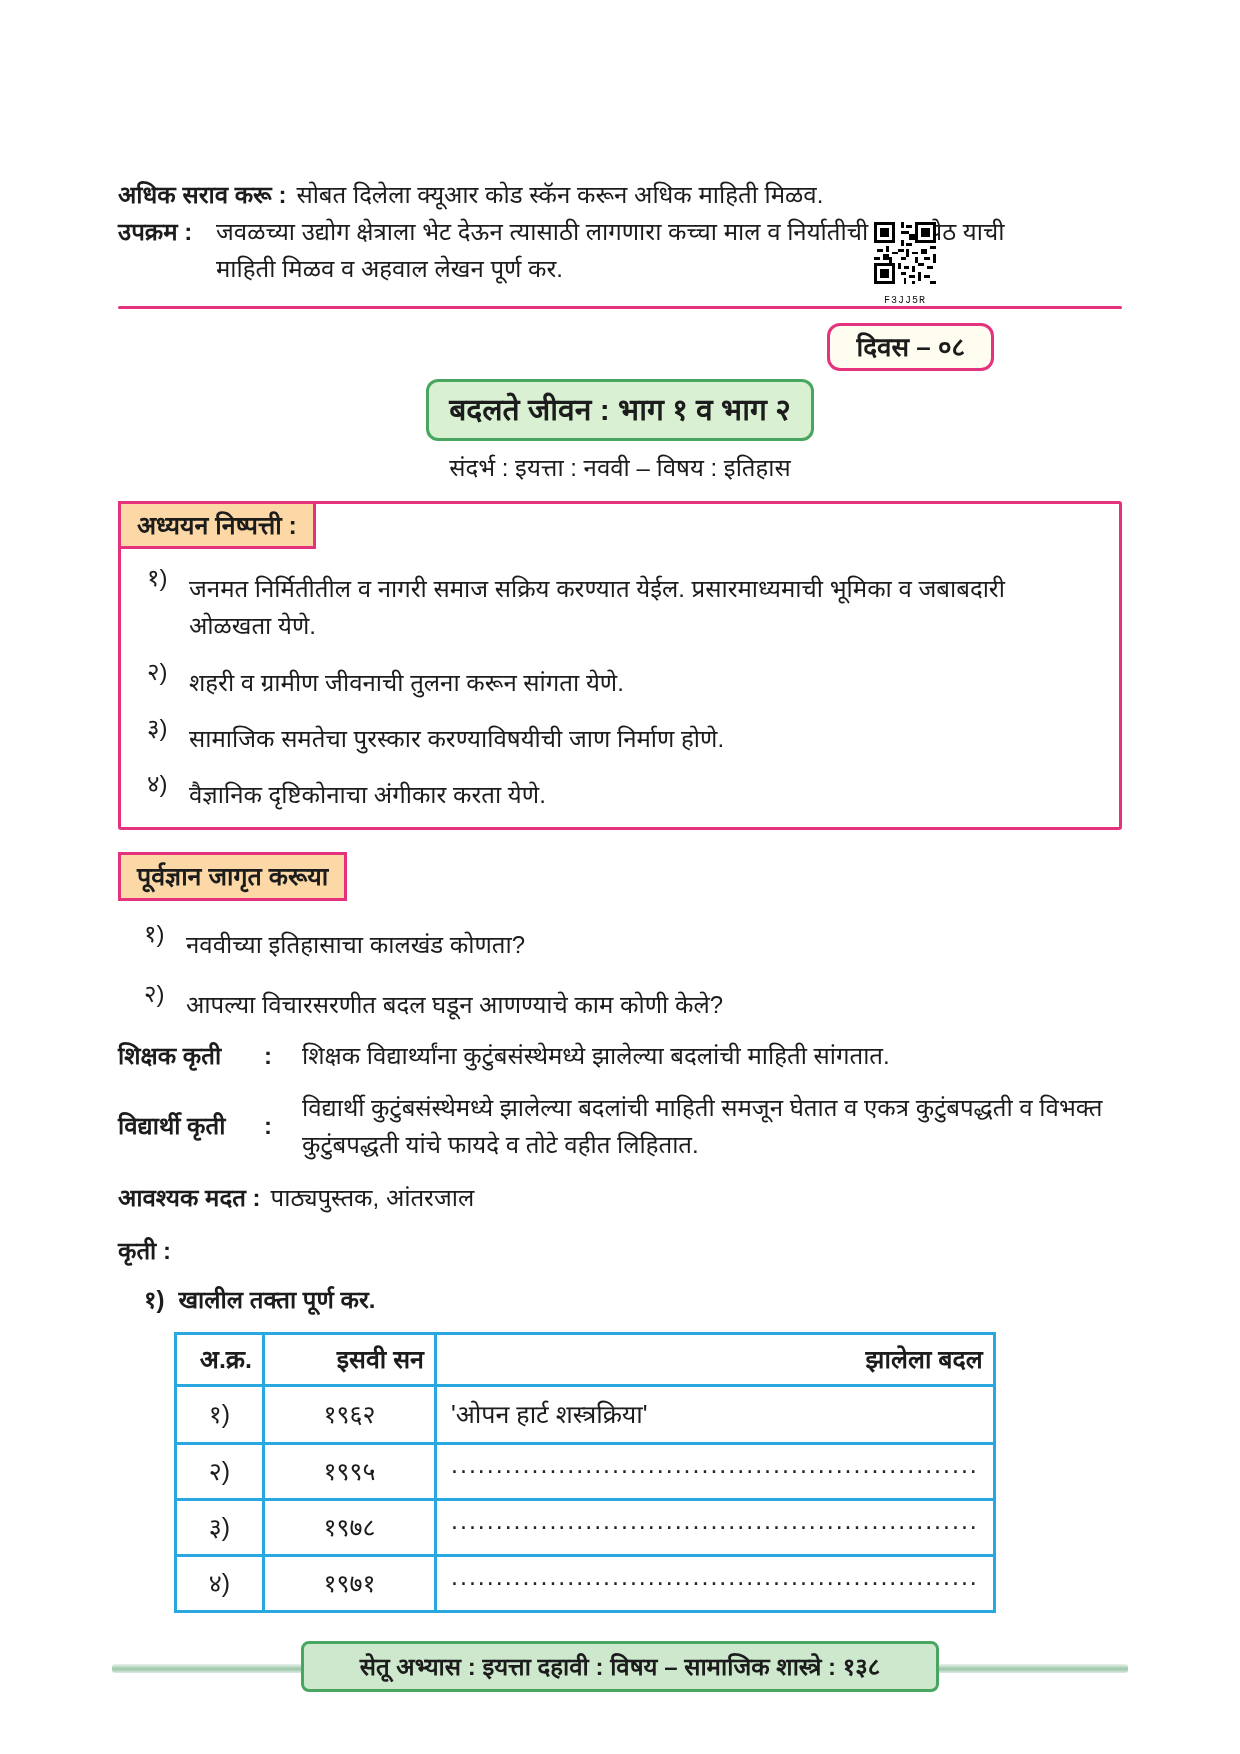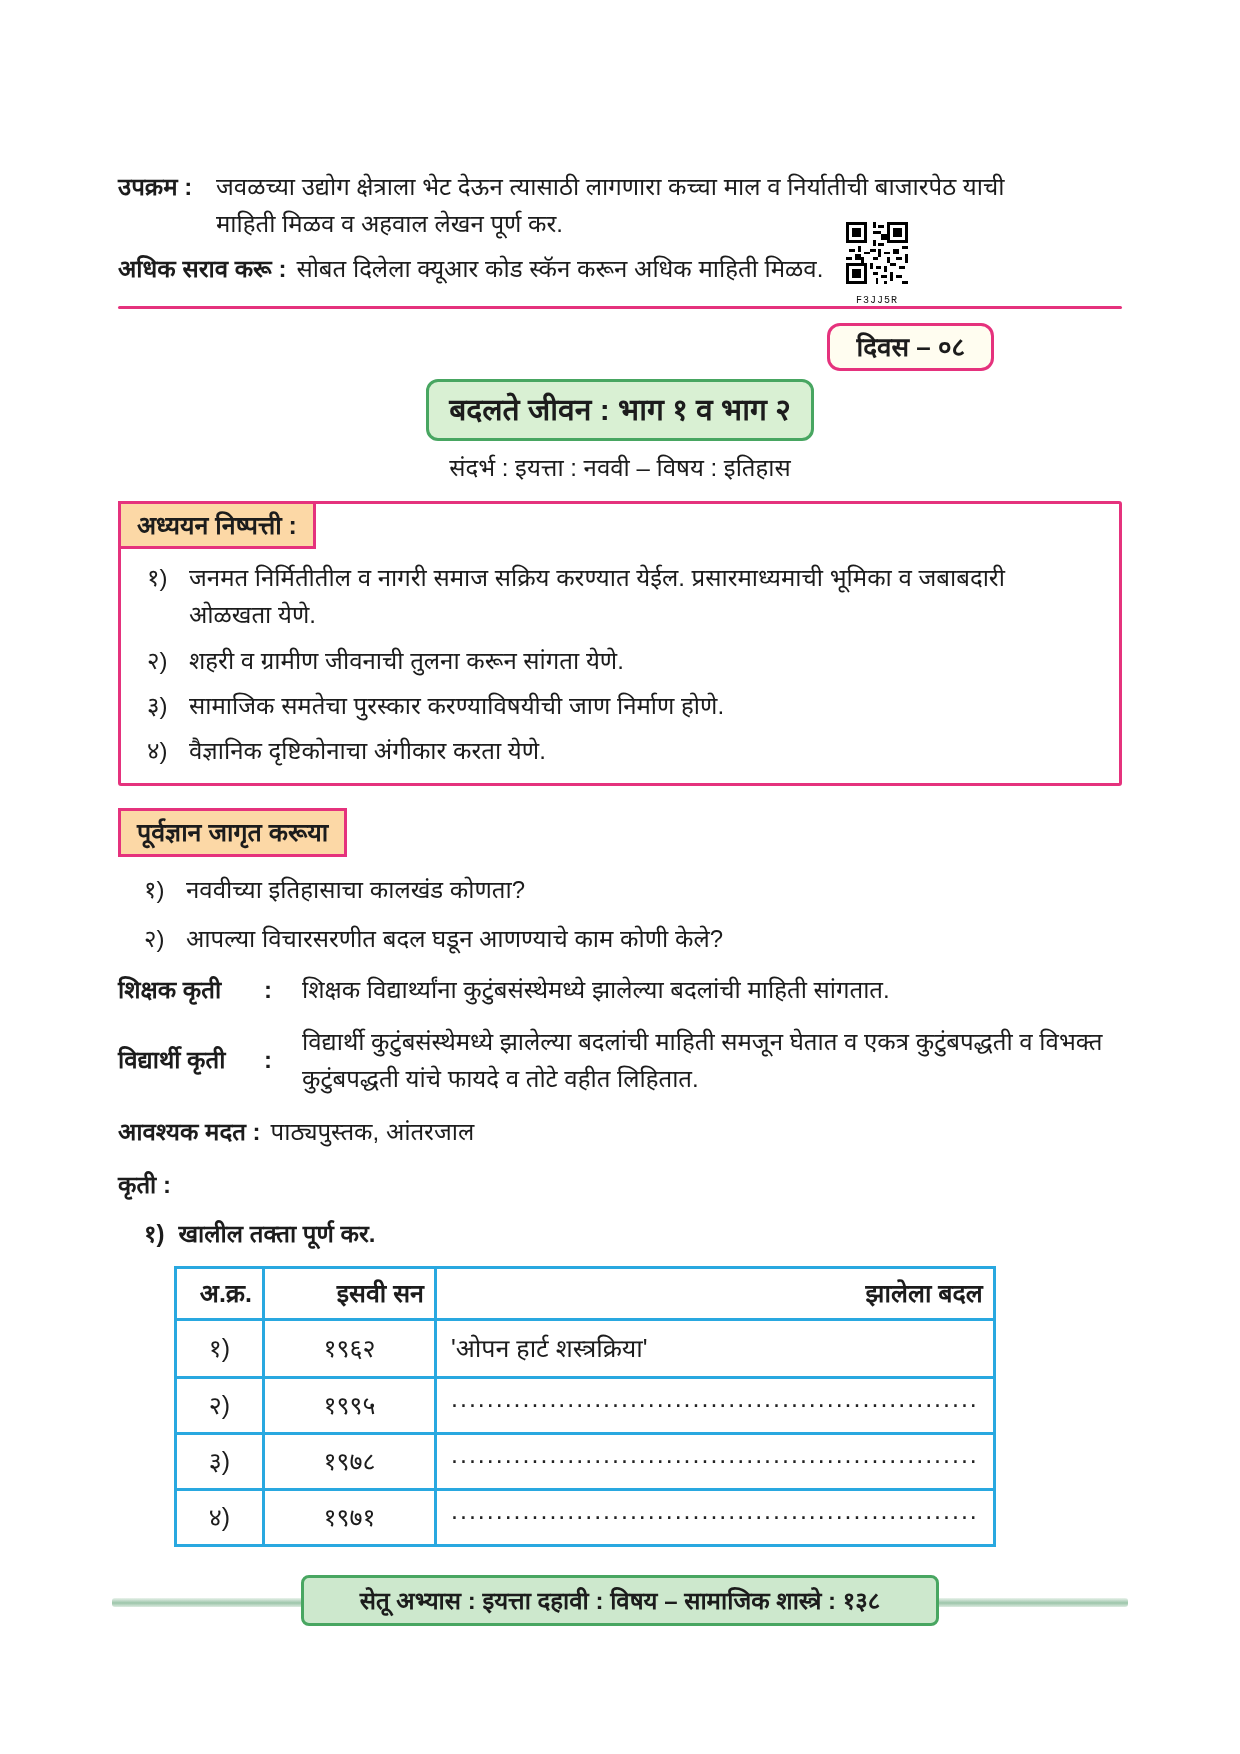--- a/index.html
+++ b/index.html
@@ -12,21 +12,21 @@
   }
   .content { position: relative; padding: 168px 118px 0 118px; }
 
   
   .labeled-row { display: flex; align-items: flex-start; gap: 10px; }
   .lbl-fixed { font-weight: bold; flex: 0 0 88px; }
   .upkram-text { max-width: 790px; }
   .adhik-row { margin-top: 8px; }
   .lbl-inline { font-weight: bold; white-space: nowrap; }
 
-  .qr-wrap { position: absolute; top: 222px; left: 845px; width: 64px; text-align: center; }
+  .qr-wrap { position: absolute; top: 222px; left: 873px; width: 64px; text-align: center; }
   .qr-caption { font-size: 10px; letter-spacing: 1px; color: #111; line-height: 1.1; margin-top: 1px; font-family: "Liberation Mono","DejaVu Sans Mono",monospace; }
 
   .rule-pink { border: none; height: 3px; background: var(--pink, #e5327d); margin-top: 18px; border-radius: 2px; }
 
   .day-row { display: flex; justify-content: flex-end; margin: 14px 128px 0 0; }
   .day-badge {
     border: 3px solid var(--pink, #e5327d); background: #fffdf0;
     padding: 1px 26px; font-weight: bold; font-size: 26px; border-radius: 13px;
   }
 
@@ -41,21 +41,21 @@
     display: inline-block; background: var(--peach, #fcd8a6);
     border: 3px solid var(--pink, #e5327d);
     padding: 2px 16px; font-weight: bold; font-size: 25px;
   }
 
   .outcomes-box { border: 3px solid var(--pink, #e5327d); border-radius: 3px; margin-top: 14px; padding-bottom: 14px; }
   .outcomes-box .section-header { margin: -3px 0 10px -3px; }
   .olist { display: flex; flex-direction: column; gap: 8px; padding: 0 26px; }
   .oitem { display: flex; gap: 14px; align-items: flex-start; }
   .oitem .num { flex: 0 0 28px; }
-  .oitem .txt { flex: 1; }
+  .oitem .txt { flex: 1; margin-top: 11px; }
 
   .standalone-header { margin-top: 22px; }
   .qlist { display: flex; flex-direction: column; gap: 12px; margin-top: 14px; padding-left: 26px; }
 
   .act-row { display: flex; align-items: center; margin-top: 14px; gap: 16px; }
   .act-lbl { font-weight: bold; flex: 0 0 130px; }
   .act-colon { font-weight: bold; flex: 0 0 22px; }
   .act-row .txt { flex: 1; }
 
   .help-row { margin-top: 16px; }
@@ -85,27 +85,27 @@
     border-radius: 8px; padding: 4px 56px; font-weight: bold; text-align: center;
   }
 </style>
 </head>
 <body>
 
 <div class="page">
   <div class="content">
 
     <section class="top-section">
+      <div class="labeled-row adhik-row">
+        <span class="lbl-inline">अधिक सराव करू :</span>
+        <span>सोबत दिलेला क्यूआर कोड स्कॅन करून अधिक माहिती मिळव.</span>
+      </div>
       <div class="labeled-row">
         <span class="lbl-fixed">उपक्रम :</span>
         <span class="upkram-text">जवळच्या उद्योग क्षेत्राला भेट देऊन त्यासाठी लागणारा कच्चा माल व निर्यातीची बाजारपेठ याची माहिती मिळव व अहवाल लेखन पूर्ण कर.</span>
-      </div>
-      <div class="labeled-row adhik-row">
-        <span class="lbl-inline">अधिक सराव करू :</span>
-        <span>सोबत दिलेला क्यूआर कोड स्कॅन करून अधिक माहिती मिळव.</span>
       </div>
       <div class="qr-wrap">
         <svg width="62" height="62" viewBox="0 0 21 21" shape-rendering="crispEdges">
           <rect width="21" height="21" fill="#ffffff"></rect>
           <path fill="#000000" d="M0,0h7v1h-7z M0,1h1v6h-1z M6,1h1v6h-1z M1,6h6v1h-6z M2,2h3v3h-3z
             M14,0h7v1h-7z M14,1h1v6h-1z M20,1h1v6h-1z M15,6h5v1h-5z M16,2h3v3h-3z
             M0,14h7v1h-7z M0,15h1v6h-1z M6,15h1v6h-1z M1,20h6v1h-6z M2,16h3v3h-3z
             M9,0h1v2h-1z M11,1h2v1h-2z M9,3h3v1h-3z M12,4h2v2h-2z M9,6h1v2h-1z M11,7h2v1h-2z
             M1,9h2v1h-2z M4,8h1v2h-1z M6,10h2v1h-2z M3,11h2v2h-2z M0,12h2v1h-2z M5,12h1v2h-1z
             M8,9h2v1h-2z M11,9h1v3h-1z M13,10h2v1h-2z M16,9h2v2h-2z M19,8h2v1h-2z M9,12h2v1h-2z

